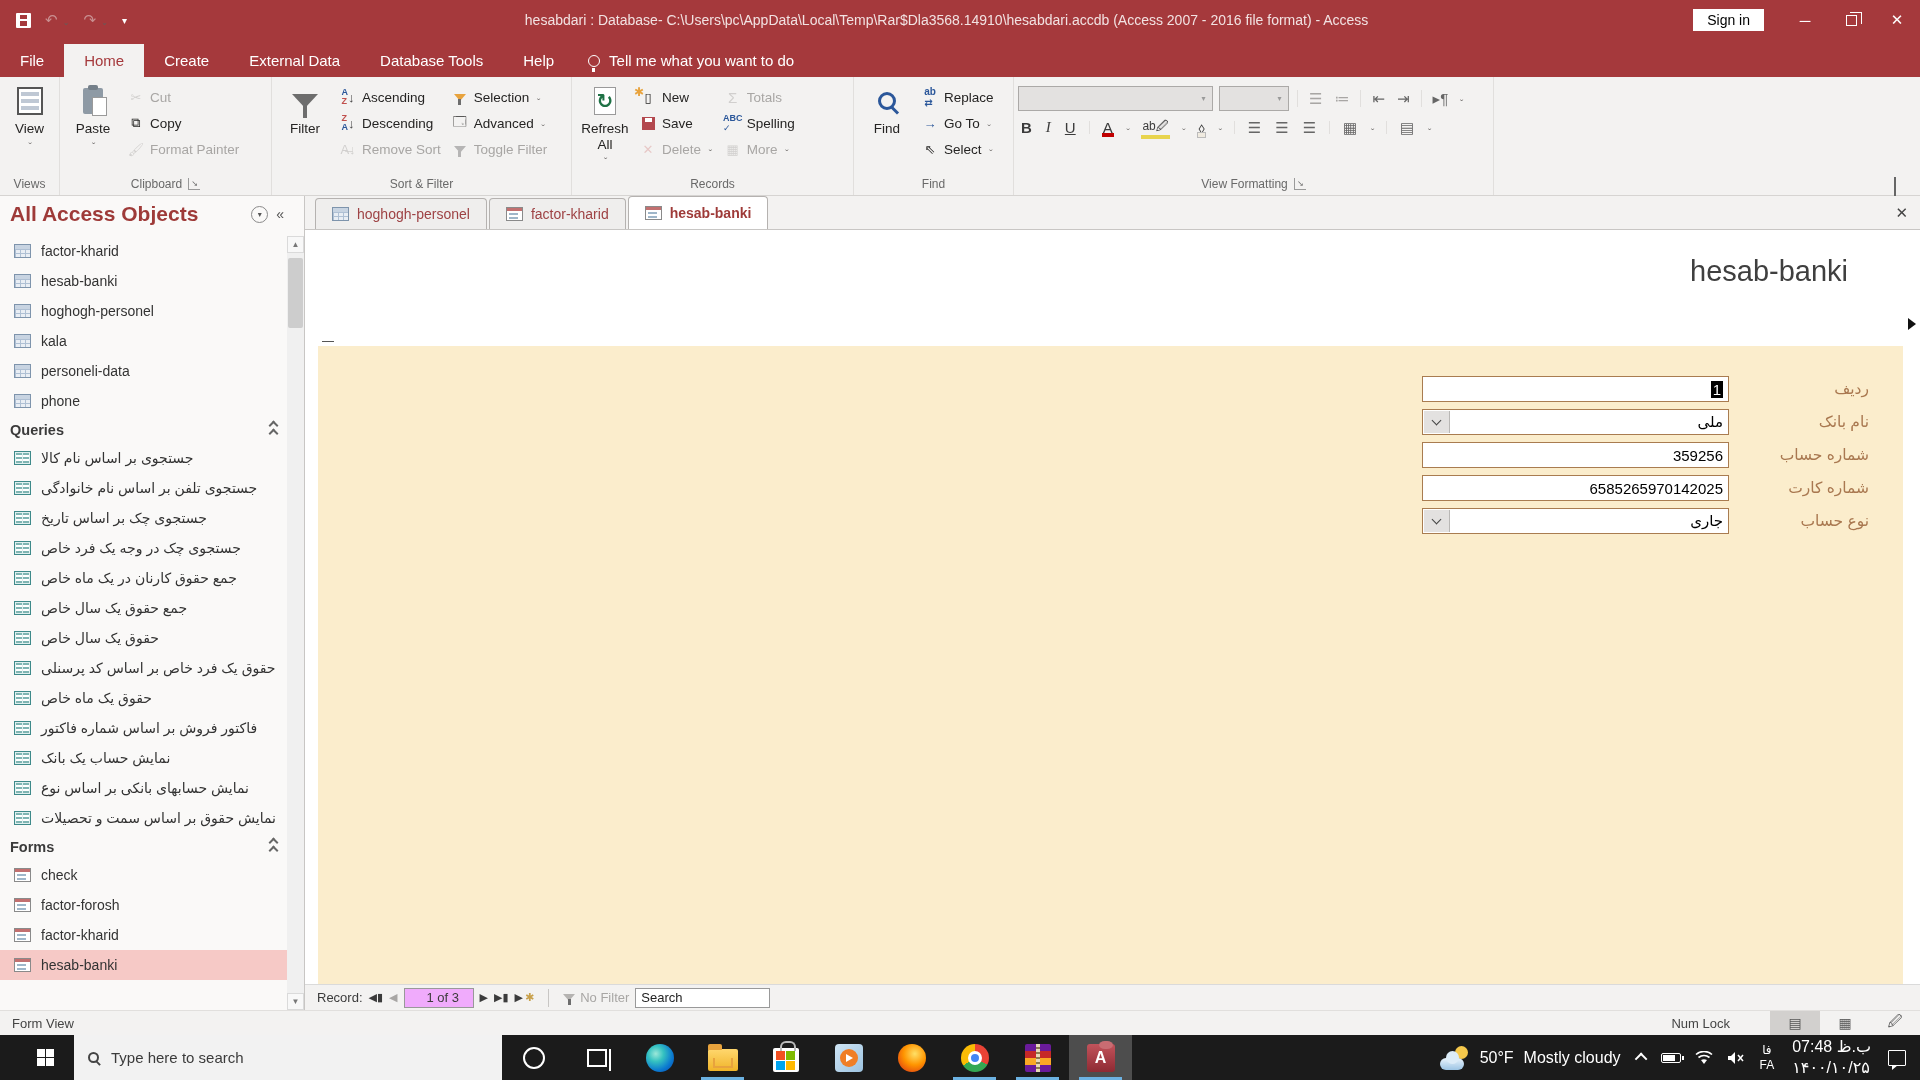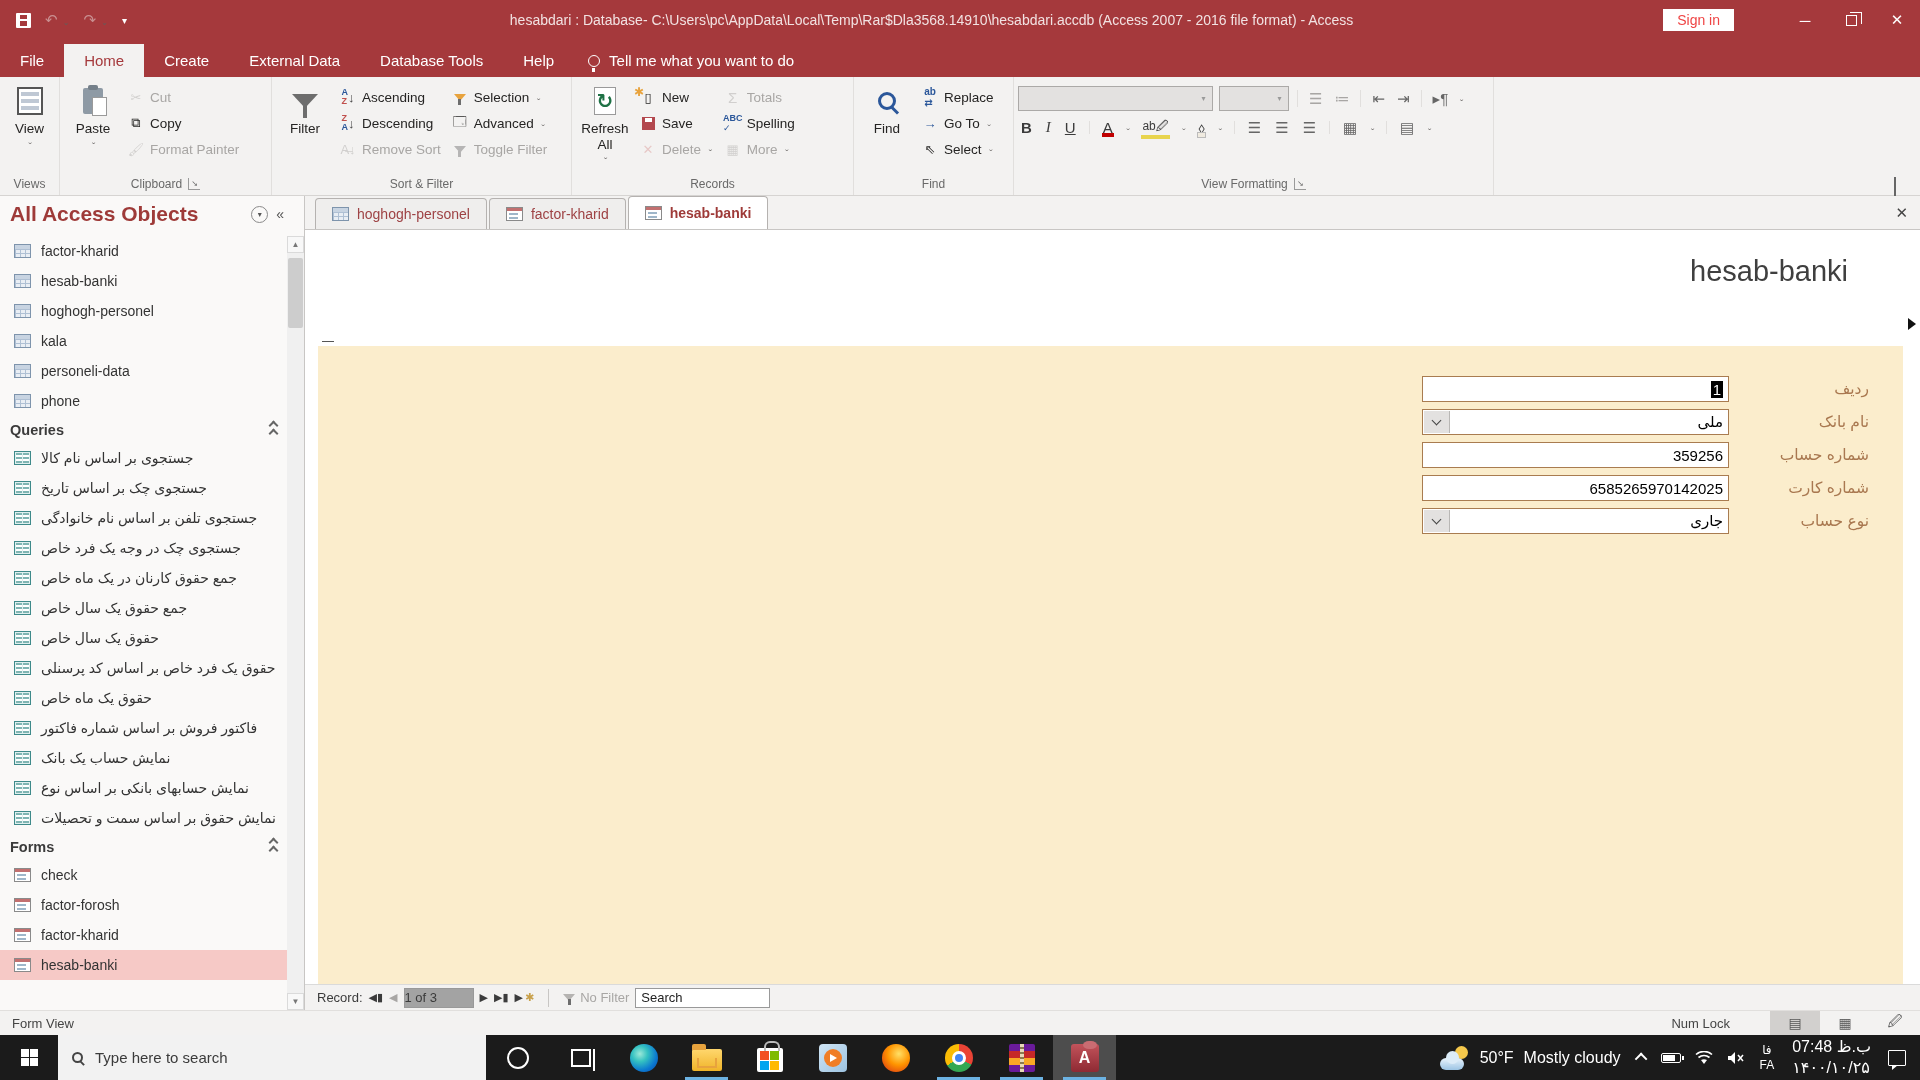--- a/index.html
+++ b/index.html
@@ -9,21 +9,21 @@
   
   .titlebar { position:absolute; top:0; left:0; width:100%; height:40px; background:#A5393C; display:flex; align-items:center; color:#fff; }
   .qat { display:flex; align-items:center; gap:14px; padding-left:16px; width:200px; }
   .qat .qbtn { font-size:15px; color:#fff; }
   .qat .qdim { color:#C98F90; }
   .qat .floppy { width:15px; height:15px; background:#fff; position:relative; border-radius:1px; }
   .qat .floppy::before { content:""; position:absolute; top:2px; left:4px; right:4px; height:4px; background:#A5393C; }
   .qat .floppy::after { content:""; position:absolute; bottom:2px; left:4px; right:4px; height:5px; background:#A5393C; }
   .title-text { flex:1; text-align:center; font-size:14px; color:#F2E2E2; white-space:nowrap; overflow:hidden; }
   .tb-right { display:flex; align-items:center; height:100%; }
-  .signin { background:#fff; color:#ef4444; font-size:14px; padding:3px 14px; margin-right:48px; cursor:pointer; }
+  .signin { background:#fff; color:#000000; font-size:14px; padding:3px 14px; margin-right:18px; cursor:pointer; }
   .winbtn { width:46px; height:100%; display:flex; align-items:center; justify-content:center; font-size:15px; color:#fff; }
   .winbtn .restore { width:11px; height:11px; border:1px solid #fff; position:relative; }
   .winbtn .restore::before { content:""; position:absolute; top:-4px; left:3px; width:11px; height:11px; border:1px solid #fff; border-bottom:none; border-left:none; }
 
   
   .menubar { position:absolute; top:40px; left:0; width:100%; height:37px; background:#A5393C; display:flex; align-items:flex-end; color:#fff; }
   .mtab { font-size:15px; padding:8px 20px; cursor:pointer; }
   .mtab.active { background:#F3F2F1; color:#A5393C; }
   .tellme { display:flex; align-items:center; gap:9px; padding:8px 14px; font-size:15px; }
   .bulb { width:12px; height:12px; border:1.5px solid #fff; border-radius:50%; position:relative; }
@@ -118,35 +118,35 @@
   .fbox { width:307px; height:26px; background:#fff; border:1px solid #A97C50; display:flex; align-items:center; justify-content:flex-end; font-size:15px; color:#000; padding:0 5px; margin-left:55px; position:relative; }
   .fbox .val { direction:rtl; }
   .fbox .sel { background:#000; color:#fff; padding:0 2px; }
   .fbox .combo-btn { position:absolute; left:1px; top:1px; bottom:1px; width:26px; background:#E3E1E0; border-right:1px solid #B9B7B5; display:flex; align-items:center; justify-content:center; }
   .cchev { width:7px; height:7px; border-left:1.6px solid #444; border-bottom:1.6px solid #444; transform:rotate(-45deg); margin-top:-3px; }
   .right-arrow { position:absolute; top:88px; right:4px; width:0; height:0; border-top:6px solid transparent; border-bottom:6px solid transparent; border-left:8px solid #111; }
 
   
   .recordbar { position:absolute; left:0; right:0; bottom:0; height:26px; background:#F3F2F1; border-top:1px solid #DADada; display:flex; align-items:center; font-size:13px; color:#3b3b3b; padding-left:12px; gap:6px; }
   .rec-nav { font-size:11px; color:#3b3b3b; display:flex; align-items:center; gap:2px; }
-  .recbox { width:70px; height:20px; background:#a3a3a3; border:1px solid #999; display:flex; align-items:center; padding-left:0; font-size:13px; }
+  .recbox { width:70px; height:20px; background:#f0abfc; border:1px solid #999; display:flex; align-items:center; padding-left:22px; font-size:13px; }
   .rec-sep { width:1px; height:18px; background:#C8C6C4; margin:0 8px; }
   .nofilter { display:flex; align-items:center; gap:5px; color:#A8A6A4; }
   .searchbox { width:135px; height:20px; background:#fff; border:1px solid #999; display:flex; align-items:center; padding-left:5px; font-size:13px; color:#222; }
 
   
   .statusbar { position:absolute; left:0; right:0; bottom:45px; height:25px; background:#F3F2F1; border-top:1px solid #E1DFDD; display:flex; align-items:center; font-size:13px; color:#444; }
   .sb-left { padding-left:12px; flex:1; }
   .numlock { margin-right:40px; }
   .sb-views { display:flex; height:100%; }
   .sbv { width:50px; display:flex; align-items:center; justify-content:center; font-size:14px; color:#555; cursor:pointer; }
   .sbv.active { background:#D2D0CE; }
 
   
-  .taskbar { position:absolute; left:0; right:0; bottom:0; height:45px; background:#1B1B1B; display:flex; align-items:center; color:#fff; }
+  .taskbar { position:absolute; left:0; right:0; bottom:0; height:45px; background:#1B1B1B; display:flex; align-items:center; color:#fff;padding-left:16px; }
   .startbtn { width:58px; height:100%; display:flex; align-items:center; justify-content:center; cursor:pointer; }
   .winlogo { width:17px; height:17px; display:grid; grid-template-columns:8px 8px; grid-template-rows:8px 8px; gap:1px; }
   .winlogo i { background:#fff; display:block; }
   .tb-search { width:428px; height:100%; background:#F2F2F2; display:flex; align-items:center; gap:12px; padding-left:14px; color:#3b3b3b; font-size:15px; cursor:text; }
   .srch-glass { width:11px; height:11px; border:2px solid #444; border-radius:50%; position:relative; }
   .srch-glass::after { content:""; position:absolute; width:2px; height:6px; background:#444; transform:rotate(-45deg); bottom:-5px; right:-2px; }
   .tb-ic { width:63px; height:45px; display:flex; align-items:center; justify-content:center; position:relative; cursor:pointer; }
   .tb-ic .underline { position:absolute; bottom:0; left:10px; right:10px; height:3px; background:#6CB2E2; }
   .tb-ic.activeapp { background:#4D4D4D; }
   .cortana { width:22px; height:22px; border:2.5px solid #fff; border-radius:50%; }
@@ -489,25 +489,25 @@
             <i></i>
             <i></i>
           </span>
         </div>
         <div class="nav-item">
           <span class="ic-query"></span>
           <span>جستجوی بر اساس نام کالا</span>
         </div>
         <div class="nav-item">
           <span class="ic-query"></span>
+          <span>جستجوی تلفن بر اساس نام خانوادگی</span>
+        </div>
+        <div class="nav-item">
+          <span class="ic-query"></span>
           <span>جستجوی چک بر اساس تاریخ</span>
-        </div>
-        <div class="nav-item">
-          <span class="ic-query"></span>
-          <span>جستجوی تلفن بر اساس نام خانوادگی</span>
         </div>
         <div class="nav-item">
           <span class="ic-query"></span>
           <span>جستجوی چک در وجه یک فرد خاص</span>
         </div>
         <div class="nav-item">
           <span class="ic-query"></span>
           <span>جمع حقوق کارنان در یک ماه خاص</span>
         </div>
         <div class="nav-item">

